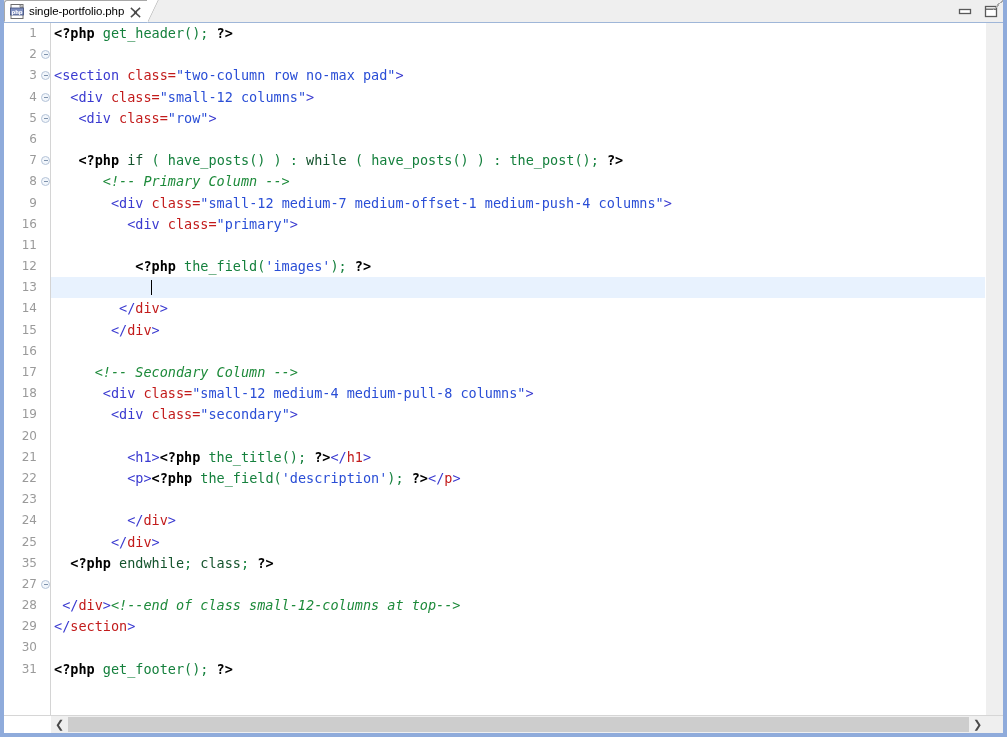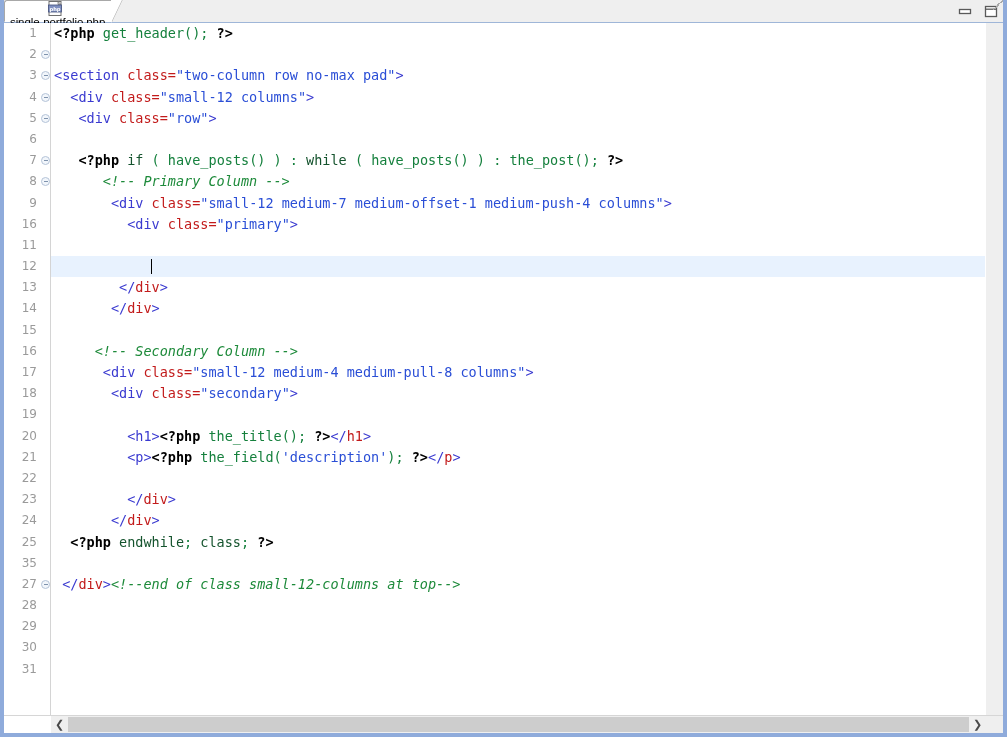--- a/index.html
+++ b/index.html
@@ -48,21 +48,20 @@
     padding: 0 6px 0 5px;
     background: #ffffff;
     border-top: 1px solid #a8a8a8;
     border-left: 1px solid #a8a8a8;
     border-bottom: 1px solid #ffffff;
     border-top-left-radius: 3px;
     box-sizing: border-box;
     font-size: 11.5px;
     color: #000000;
     white-space: nowrap;
-    flex-direction: column;
   }
   .editor-tab::after {
     content: "";
     position: absolute;
     right: -11px; top: -1px;
     width: 0; height: 0;
     border-style: solid;
     border-width: 23px 11px 0 0;
     border-color: #ffffff transparent transparent transparent;
     filter: drop-shadow(1px -1px 0 #a8a8a8);
@@ -357,37 +356,40 @@
         <div class="code-row">&nbsp;</div>
         <div class="code-row"><span class="t-brk">&lt;</span><span class="t-tag">section</span> <span class="t-attr">class</span><span class="t-attr">=</span><span class="t-aval">"two-column row no-max pad"</span><span class="t-brk">&gt;</span></div>
         <div class="code-row">  <span class="t-brk">&lt;</span><span class="t-tag">div</span> <span class="t-attr">class</span><span class="t-attr">=</span><span class="t-aval">"small-12 columns"</span><span class="t-brk">&gt;</span></div>
         <div class="code-row">   <span class="t-brk">&lt;</span><span class="t-tag">div</span> <span class="t-attr">class</span><span class="t-attr">=</span><span class="t-aval">"row"</span><span class="t-brk">&gt;</span></div>
         <div class="code-row">&nbsp;</div>
         <div class="code-row">   <span class="t-php">&lt;?php</span><span class="t-fn"> </span><span class="t-kw">if</span><span class="t-fn"> </span><span class="t-fn">(</span><span class="t-fn"> </span><span class="t-fn">have_posts</span><span class="t-fn">()</span><span class="t-fn"> </span><span class="t-fn">)</span><span class="t-fn"> </span><span class="t-fn">:</span><span class="t-fn"> </span><span class="t-kw">while</span><span class="t-fn"> </span><span class="t-fn">(</span><span class="t-fn"> </span><span class="t-fn">have_posts</span><span class="t-fn">()</span><span class="t-fn"> </span><span class="t-fn">)</span><span class="t-fn"> </span><span class="t-fn">:</span><span class="t-fn"> </span><span class="t-fn">the_post</span><span class="t-fn">();</span><span class="t-fn"> </span><span class="t-php">?&gt;</span></div>
         <div class="code-row">      <span class="t-cmt">&lt;!-- Primary Column --&gt;</span></div>
         <div class="code-row">       <span class="t-brk">&lt;</span><span class="t-tag">div</span> <span class="t-attr">class</span><span class="t-attr">=</span><span class="t-aval">"small-12 medium-7 medium-offset-1 medium-push-4 columns"</span><span class="t-brk">&gt;</span></div>
         <div class="code-row">         <span class="t-brk">&lt;</span><span class="t-tag">div</span> <span class="t-attr">class</span><span class="t-attr">=</span><span class="t-aval">"primary"</span><span class="t-brk">&gt;</span></div>
         <div class="code-row">&nbsp;</div>
+        <div class="code-row">          <span class="t-php">&lt;?php</span><span class="t-fn"> </span><span class="t-fn">the_field</span><span class="t-fn">(</span><span class="t-str">'images'</span><span class="t-fn">);</span><span class="t-fn"> </span><span class="t-php">?&gt;</span></div>
         <div class="code-row cur"><span style="white-space:pre">            </span><span class="caret"></span></div>
         <div class="code-row">        <span class="t-brk">&lt;/</span><span class="t-tagc">div</span><span class="t-brk">&gt;</span></div>
         <div class="code-row">       <span class="t-brk">&lt;/</span><span class="t-tagc">div</span><span class="t-brk">&gt;</span></div>
         <div class="code-row">&nbsp;</div>
         <div class="code-row">     <span class="t-cmt">&lt;!-- Secondary Column --&gt;</span></div>
         <div class="code-row">      <span class="t-brk">&lt;</span><span class="t-tag">div</span> <span class="t-attr">class</span><span class="t-attr">=</span><span class="t-aval">"small-12 medium-4 medium-pull-8 columns"</span><span class="t-brk">&gt;</span></div>
         <div class="code-row">       <span class="t-brk">&lt;</span><span class="t-tag">div</span> <span class="t-attr">class</span><span class="t-attr">=</span><span class="t-aval">"secondary"</span><span class="t-brk">&gt;</span></div>
         <div class="code-row">&nbsp;</div>
         <div class="code-row">         <span class="t-brk">&lt;</span><span class="t-tag">h1</span><span class="t-brk">&gt;</span><span class="t-php">&lt;?php</span><span class="t-fn"> </span><span class="t-fn">the_title</span><span class="t-fn">();</span><span class="t-fn"> </span><span class="t-php">?&gt;</span><span class="t-brk">&lt;/</span><span class="t-tagc">h1</span><span class="t-brk">&gt;</span></div>
         <div class="code-row">         <span class="t-brk">&lt;</span><span class="t-tag">p</span><span class="t-brk">&gt;</span><span class="t-php">&lt;?php</span><span class="t-fn"> </span><span class="t-fn">the_field</span><span class="t-fn">(</span><span class="t-str">'description'</span><span class="t-fn">);</span><span class="t-fn"> </span><span class="t-php">?&gt;</span><span class="t-brk">&lt;/</span><span class="t-tagc">p</span><span class="t-brk">&gt;</span></div>
         <div class="code-row">&nbsp;</div>
         <div class="code-row">         <span class="t-brk">&lt;/</span><span class="t-tagc">div</span><span class="t-brk">&gt;</span></div>
         <div class="code-row">       <span class="t-brk">&lt;/</span><span class="t-tagc">div</span><span class="t-brk">&gt;</span></div>
         <div class="code-row">  <span class="t-php">&lt;?php</span><span class="t-fn"> </span><span class="t-kw">endwhile</span><span class="t-fn">;</span><span class="t-fn"> </span><span class="t-kw">class</span><span class="t-fn">;</span><span class="t-fn"> </span><span class="t-php">?&gt;</span></div>
         <div class="code-row">&nbsp;</div>
         <div class="code-row"> <span class="t-brk">&lt;/</span><span class="t-tagc">div</span><span class="t-brk">&gt;</span><span class="t-cmt">&lt;!--end of class small-12-columns at top--&gt;</span></div>
-        <div class="code-row">&nbsp;</div>
+        <div class="code-row"><span class="t-brk">&lt;/</span><span class="t-tagc">section</span><span class="t-brk">&gt;</span></div>
+        <div class="code-row">&nbsp;</div>
+        <div class="code-row"><span class="t-php">&lt;?php</span><span class="t-fn"> </span><span class="t-fn">get_footer</span><span class="t-fn">();</span><span class="t-fn"> </span><span class="t-php">?&gt;</span></div>
       </div>
 
     <div id="vscroll-col"></div>
 
     <div id="hscroll">
       <div id="hs-gutter-pad"></div>
       <div id="hs-left">
         <span class="arrowglyph">❮</span>
       </div>
       <div id="hs-thumb"></div>

